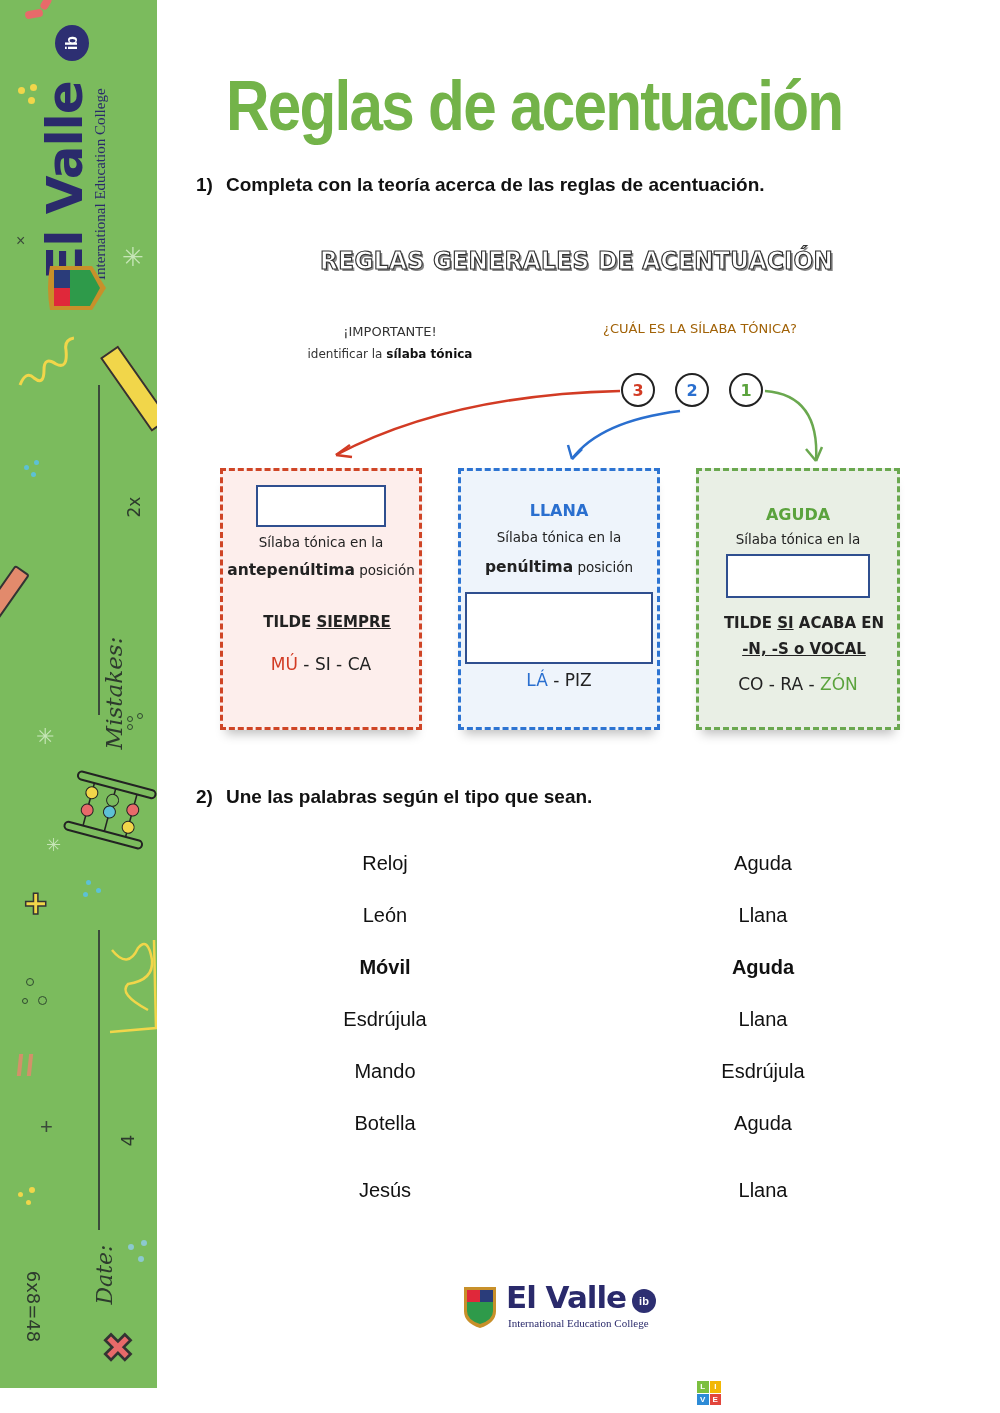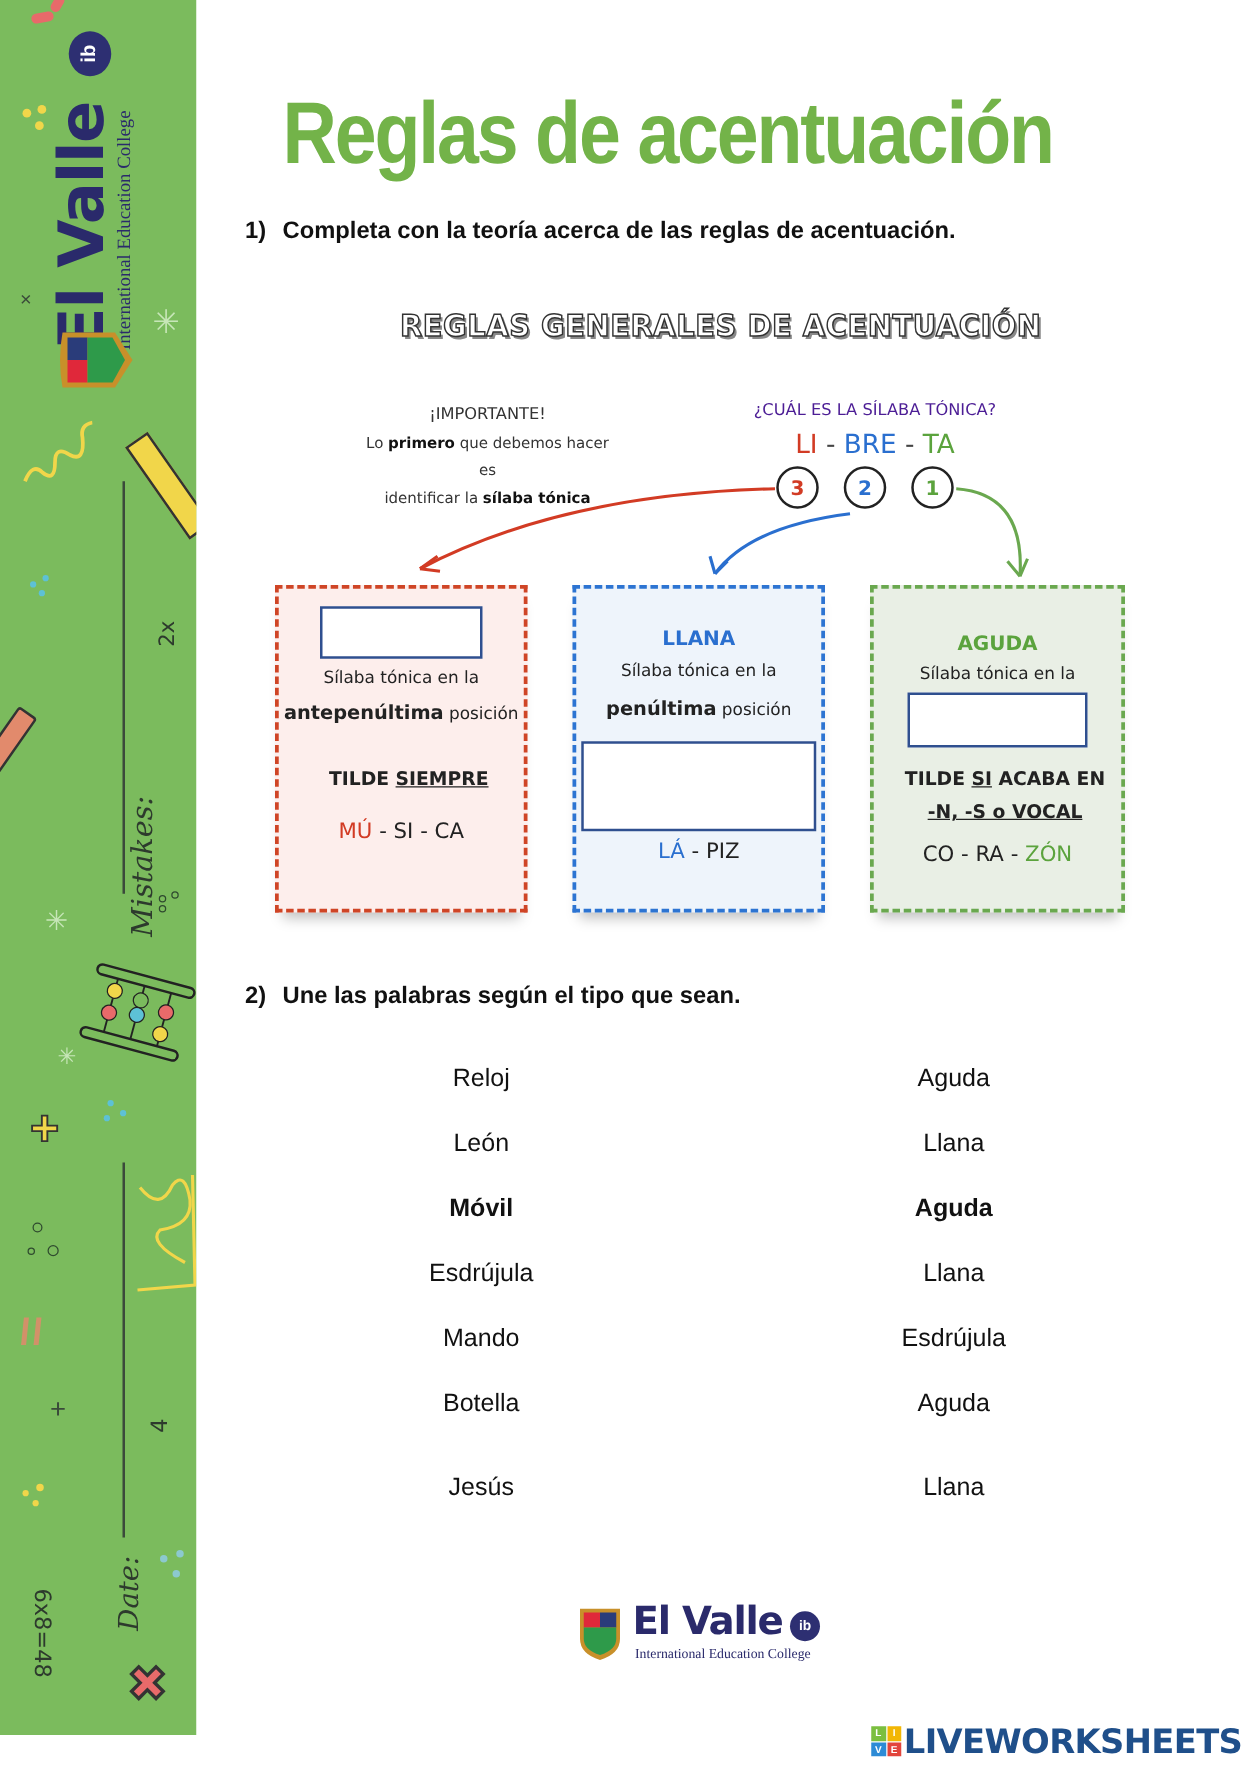--- a/index.html
+++ b/index.html
@@ -27,21 +27,21 @@
   .question .num { display: inline-block; width: 30px; }
 
   .infographic { position: absolute; left: 190px; top: 225px; width: 760px; height: 525px; }
   .logo-circle { position: absolute; left: 18px; top: 12px; width: 82px; height: 82px; border-radius: 50%;
     background: conic-gradient(#e53d3d 0 45deg, #f4d21e 45deg 90deg, #2e86d9 90deg 135deg, #e53d3d 135deg 180deg, #f4d21e 180deg 225deg, #2e86d9 225deg 270deg, #e53d3d 270deg 315deg, #f4d21e 315deg 360deg); }
   .logo-inner { position: absolute; left: 12px; top: 12px; width: 58px; height: 58px; border-radius: 50%; background: #fff; display: flex; align-items: flex-end; justify-content: center; padding-bottom: 12px; font-size: 8px; font-weight: bold; color: #222; }
   .ig-title { position: absolute; left: 130px; top: 22px; font-family: "DejaVu Sans", sans-serif; font-weight: bold; font-size: 24px; color: #fff; letter-spacing: 0.5px; -webkit-text-stroke: 1.2px #333; text-shadow: 2px 2px 0 #888; transform: scaleX(0.96); transform-origin: left; white-space: nowrap; }
   .important { position: absolute; left: 100px; top: 96px; width: 200px; text-align: center; font-family: "DejaVu Sans", sans-serif; font-size: 12px; color: #333; line-height: 22px; }
   .important .head { font-size: 13px; }
   .important b { color: #111; }
-  .tonica-q { position: absolute; left: 390px; top: 96px; width: 240px; text-align: center; font-family: "DejaVu Sans", sans-serif; font-size: 13px; color: #4c1d95; }
+  .tonica-q { position: absolute; left: 390px; top: 96px; width: 240px; text-align: center; font-family: "DejaVu Sans", sans-serif; font-size: 13px; color: #a16207; }
   .libreta { position: absolute; left: 390px; top: 118px; width: 240px; text-align: center; font-family: "DejaVu Sans", sans-serif; font-size: 21px; }
   .syl-red { color: #d23b24; } .syl-blue { color: #2a6fcf; } .syl-green { color: #5ba33d; } .syl-dash { color: #444; }
   .circ { position: absolute; top: 148px; width: 34px; height: 34px; border-radius: 50%; border: 2px solid #222; font-family: "DejaVu Sans", sans-serif; font-size: 16px; font-weight: bold; display: flex; align-items: center; justify-content: center; background: #fff; }
   .arrows { position: absolute; left: 0; top: 0; width: 760px; height: 525px; pointer-events: none; }
 
   .card { position: absolute; top: 243px; height: 262px; border-width: 3px; border-style: dashed; text-align: center; font-family: "DejaVu Sans", sans-serif; color: #222; box-shadow: 0 10px 10px -6px rgba(0,0,0,0.25); }
   .card.red { left: 30px; width: 202px; border-color: #cf4526; background: #fdeeec; }
   .card.blue { left: 268px; width: 202px; border-color: #2d74d2; background: #eef4fb; }
   .card.green { left: 506px; width: 204px; border-color: #6aa84f; background: #e9efe5; }
   .card .type { font-size: 16px; font-weight: bold; margin-top: 30px; }
@@ -171,28 +171,24 @@
 
 <div class="question" style="top:174px;">
   <span class="num">1)</span><span>Completa con la teoría acerca de las reglas de acentuación.</span>
 </div>
 
 <div class="infographic">
   <div class="ig-title">REGLAS GENERALES DE ACENTUACIÓN</div>
 
   <div class="important">
     <div class="head">¡IMPORTANTE!</div>
-    <div><span>Lo </span><b>primero</b><span> que debemos hacer es</span></div>
     <div><span>identificar la </span><b>sílaba tónica</b></div>
   </div>
 
   <div class="tonica-q">¿CUÁL ES LA SÍLABA TÓNICA?</div>
-  <div class="libreta">
-    <span class="syl-red">LI</span><span class="syl-dash"> - </span><span class="syl-blue">BRE</span><span class="syl-dash"> - </span><span class="syl-green">TA</span>
-  </div>
   <div class="circ syl-red" style="left:431px;">3</div>
   <div class="circ syl-blue" style="left:485px;">2</div>
   <div class="circ syl-green" style="left:539px;">1</div>
 
   <svg class="arrows" viewBox="0 0 760 525">
     <path d="M430 166 Q260 170 146 230" fill="none" stroke="#d23b24" stroke-width="2.5"></path>
     <path d="M146 230 L160 220 M146 230 L162 232" stroke="#d23b24" stroke-width="2.5" fill="none"></path>
     <path d="M490 186 Q410 196 382 234" fill="none" stroke="#2a6fcf" stroke-width="2.5"></path>
     <path d="M382 234 L378 220 M382 234 L392 224" stroke="#2a6fcf" stroke-width="2.5" fill="none"></path>
     <path d="M575 166 Q630 170 626 236" fill="none" stroke="#6aa84f" stroke-width="2.5"></path>
@@ -272,14 +268,13 @@
   <div class="footer-sub">International Education College</div>
 </div>
 
 <div class="lw">
   <div class="lw-grid">
     <span style="background:#7bbf3f;">L</span>
     <span style="background:#f2b705;">I</span>
     <span style="background:#2d8bd6;">V</span>
     <span style="background:#e2453c;">E</span>
   </div>
-  <div class="lw-text">LIVEWORKSHEETS</div>
 </div>
 
 </body></html>

